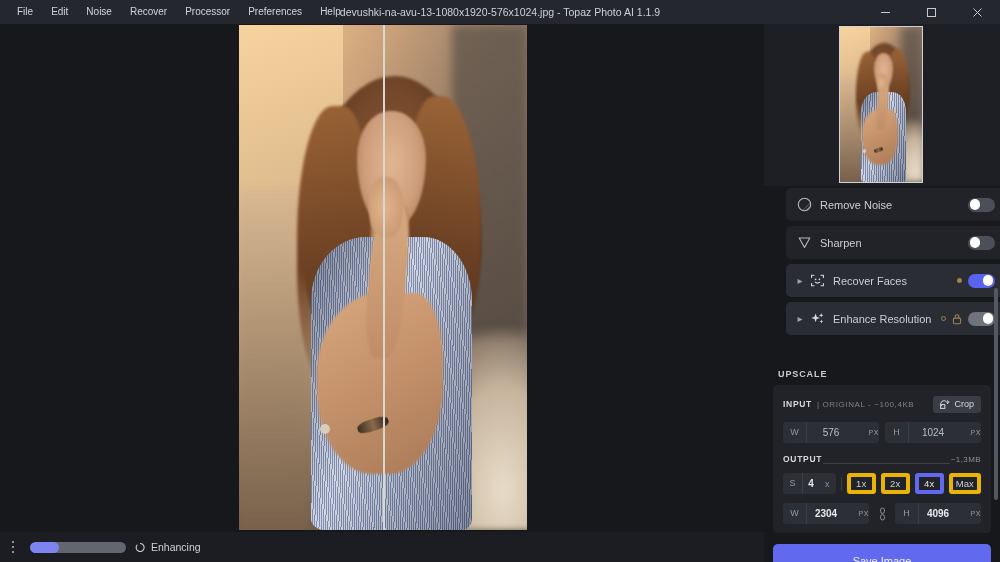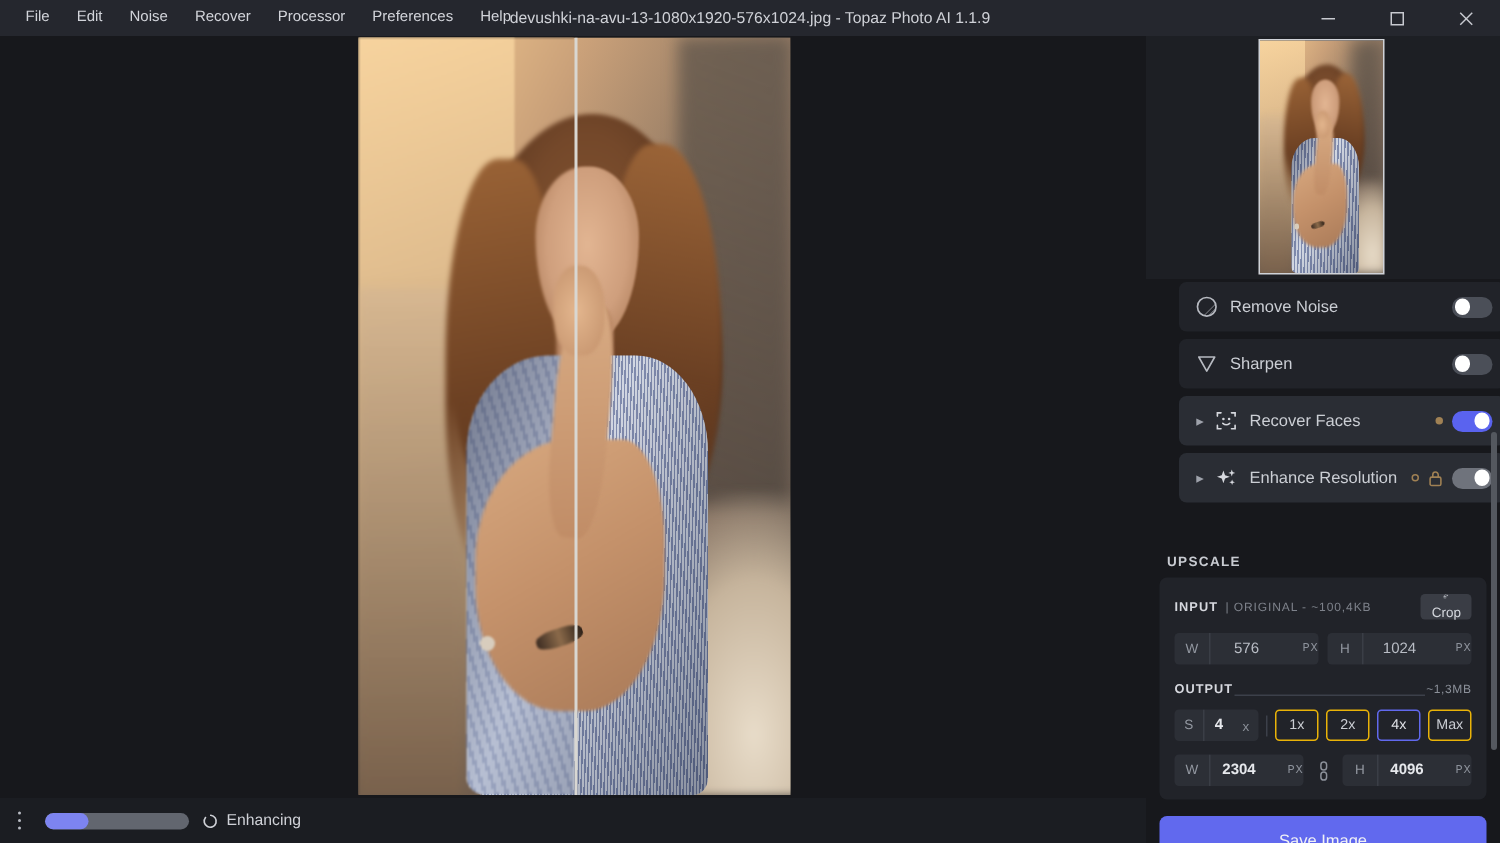--- a/index.html
+++ b/index.html
@@ -249,21 +249,21 @@
   }
   #upscale-panel {
     position: absolute; left: 9px; top: 361px; width: 218px; height: 148px;
     background: #212329; border-radius: 5px; padding: 10px;
   }
   .row-input-header { display: flex; align-items: center; height: 18px; }
   .lbl-input { font-size: 8.5px; font-weight: bold; letter-spacing: .7px; color: #d6d8de; }
   .lbl-original { font-size: 8px; letter-spacing: .6px; color: #7e828b; margin-left: 5px; }
   #crop-btn {
     margin-left: auto; height: 17px; background: #3a3d45; border-radius: 3px;
-    display: flex; align-items: center; gap: 4px; padding: 0 7px; cursor: default; flex-direction: column;
+    display: flex; align-items: center; gap: 4px; padding: 0 7px; cursor: default;
   }
   #crop-btn span { font-size: 9px; color: #d4d7dd; }
 
   .dim-row { display: flex; gap: 6px; margin-top: 9px; }
   .dim-field {
     flex: 1; height: 21px; background: #2c2f36; border-radius: 3px;
     display: flex; align-items: center; overflow: hidden;
   }
   .dim-key {
     width: 24px; text-align: center; font-size: 9px; color: #9398a1;
@@ -281,21 +281,21 @@
   .scale-row { display: flex; align-items: center; gap: 5px; margin-top: 9px; }
   .scale-stepper {
     height: 21px; background: #2c2f36; border-radius: 3px;
     display: flex; align-items: center; width: 66px; overflow: hidden;
   }
   .scale-stepper .sk { width: 20px; text-align: center; font-size: 9px; color: #9398a1; border-right: 1px solid #3a3e46; line-height: 21px; }
   .scale-stepper .sv { flex: 1; text-align: center; font-size: 10px; color: #e6e8ec; font-weight: bold; }
   .scale-stepper .sx { width: 17px; text-align: center; font-size: 9px; color: #8b9099; }
   .vsep { width: 1px; height: 14px; background: #3c404a; }
   .pbtn {
-    height: 21px; min-width: 29px; padding: 0 5px; border: 1px solid #eab308;
+    height: 21px; min-width: 29px; padding: 0 5px; border: 4px solid #eab308;
     border-radius: 3px; display: flex; align-items: center; justify-content: center;
     font-size: 9.5px; color: #cbced4; cursor: default; background: transparent;
   }
   .pbtn.active { border-color: #6169ee; color: #dfe1e6; }
 
   .link-icon { width: 14px; display: flex; align-items: center; justify-content: center; }
 
   #save-btn {
     position: absolute; left: 9px; top: 520px; width: 218px; height: 33px;
     background: #6169ee; border-radius: 5px; display: flex;

